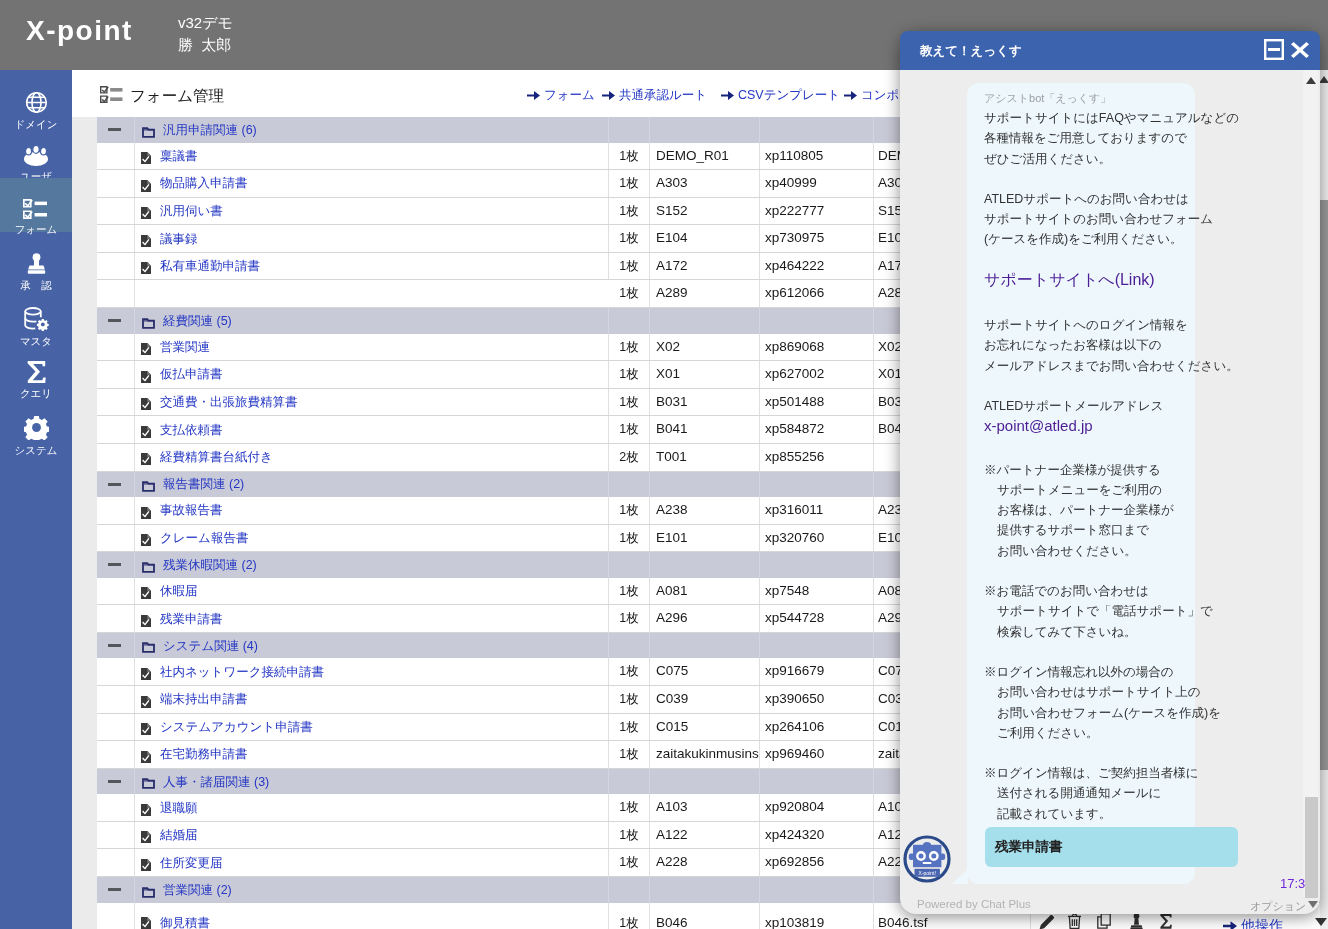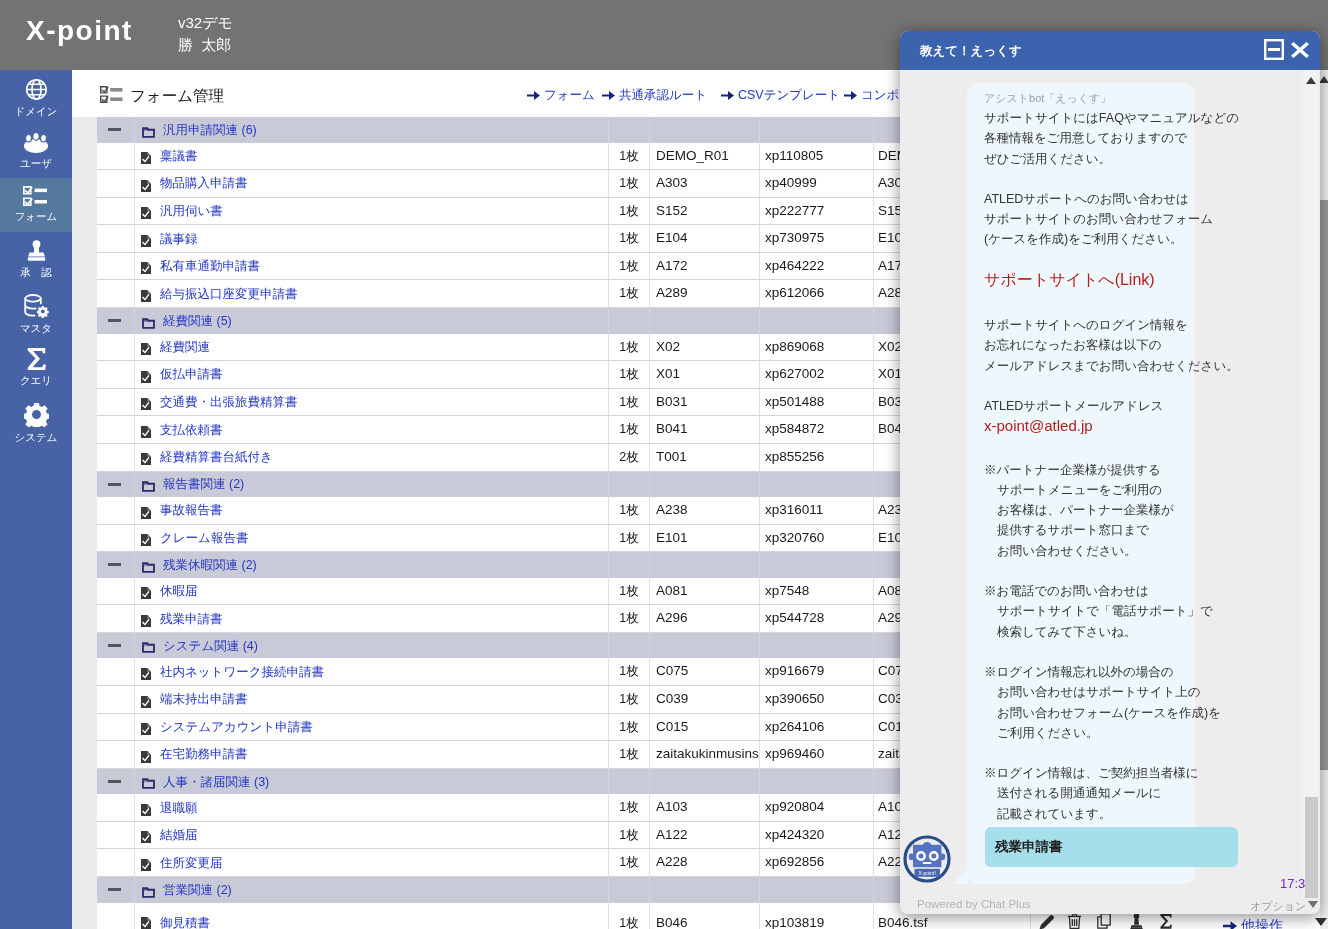--- a/index.html
+++ b/index.html
@@ -4,21 +4,21 @@
 * { margin:0; padding:0; box-sizing:border-box; }
 html,body { width:1328px; height:929px; overflow:hidden; font-family:"Liberation Sans", sans-serif; }
 body { position:relative; background:#ebebeb; }
 .abs { position:absolute; }
 
 #hdr { left:0; top:0; width:1328px; height:70px; background:#737373; }
 #logo { left:26px; top:15px; font-size:28px; font-weight:bold; color:#fff; letter-spacing:1.5px; }
 #uinfo { left:178px; top:12px; color:#fff; font-size:15px; line-height:22px; }
 
 #sbar { left:0; top:70px; width:72px; height:859px; background:#4763a6; }
-.sit { position:relative; width:72px; height:54px; text-align:center; color:#fff; padding-top:8px; }
+.sit { position:relative; width:72px; height:54px; text-align:center; color:#fff; padding-top:21px; }
 .sit.act { background:#55789f; }
 .sit svg { display:block; margin:0 auto; }
 .slab { font-size:10.5px; margin-top:4px; }
 
 #tbar { left:72px; top:70px; width:1248px; height:47px; background:#fff;padding-left:40px; }
 #ttl { left:58px; top:16px; font-size:15.5px; color:#1a1a1a; }
 #ticon { left:28px; top:16px; }
 .tlink { top:17px; font-size:12.5px; color:#2336c4; white-space:nowrap; }
 .tlink svg { margin-right:4px; }
 
@@ -37,30 +37,30 @@
 .g2 { left:512px; width:41px; }
 .c3 { left:553px; width:110px; font-size:13.5px; color:#1a1a1a; line-height:26.6px; padding-left:6px; overflow:hidden; white-space:nowrap; }
 .g3 { left:553px; width:110px; }
 .c4 { left:663px; width:114px; font-size:13.5px; color:#1a1a1a; line-height:26.6px; padding-left:5px; }
 .g4 { left:663px; width:114px; }
 .c5 { left:777px; width:157px; font-size:13.5px; color:#1a1a1a; line-height:26.6px; padding-left:4px; overflow:hidden; white-space:nowrap; }
 .g5 { left:777px; width:157px; }
 .c0 { left:0; width:38px; }
 .c1 { left:38px; width:474px; }
 
-#chat { left:900px; top:31px; width:420px; height:883px; background:#ededed; border-radius:8px; box-shadow:0 3px 16px rgba(0,0,0,0.45); }
+#chat { left:900px; top:31px; width:420px; height:883px; background:#ededed; border-radius:16px; box-shadow:0 3px 16px rgba(0,0,0,0.45); }
 #ctrack { position:absolute; left:403px; top:39px; width:15px; height:825px; background:#f2f2f2; }
 #chead { position:absolute; left:0; top:0; width:420px; height:39px; background:#3c63ae; border-radius:8px 8px 0 0; }
 #chead .ct { position:absolute; left:20px; top:12px; color:#fff; font-size:12.5px; font-weight:bold; }
 #bub { position:absolute; left:67px; top:52px; width:228px; height:801px; background:#edf7fc; border-radius:12px; }
 #blab { position:absolute; left:17px; top:8px; font-size:11px; color:#9aa0a6; }
 #btxt { position:absolute; left:17px; top:25px; width:262px; font-size:12.5px; line-height:20.3px; color:#333; }
 .cp { margin-bottom:20px; }
 .hang { padding-left:13px; text-indent:-13px; }
-.blu { color:#b91c1c; }
+.blu { color:#4c1d95; }
 #bbtn { position:absolute; left:18px; top:744px; width:253px; height:40px; background:#a5dfeb; border-radius:6px; font-size:13.5px; font-weight:bold; color:#222; line-height:40px; padding-left:10px; }
 #tstamp { position:absolute; left:380px; top:845px; font-size:13px; color:#6d28d9; }
 #cthumb { position:absolute; left:405px; top:766px; width:13px; height:101px; background:#c9c9c9; }
 #cfoot { position:absolute; left:0; top:864px; width:420px; height:19px; }
 #pby { position:absolute; left:17px; top:3px; font-size:11.5px; color:#b3b3b3; }
 #opt { position:absolute; left:350px; top:4px; font-size:11px; color:#999; }
 .tri-d { width:0; height:0; border-left:5px solid transparent; border-right:5px solid transparent; border-top:7px solid #707070; }
 .tri-u { width:0; height:0; border-left:5px solid transparent; border-right:5px solid transparent; border-bottom:7px solid #3c3c3c; }
 
 #msb { left:1320px; top:70px; width:8px; height:859px; background:#f0f0f0; }
@@ -260,28 +260,20 @@
           </svg></span>
         <span class="dname">私有車通勤申請書</span>
       </div>
 <div class="cell c2 cb">1枚</div>
       <div class="cell c3 cb">A172</div>
       <div class="cell c4 cb">xp464222</div>
       <div class="cell c5 cb">A172.tsf</div>
     </div>
     <div class="drow">
 <div class="cell c0 cb"></div>
-      <div class="cell c1 cb">
-        <span class="dicon"><svg width="10" height="12" viewBox="0 0 10 12">
-            <path d="M0 0 h6.3 l3.7 3.7 v8.3 h-10 z" fill="#3a3a3a"></path>
-            <path d="M6.3 0 l3.7 3.7 h-3.7 z" fill="#7a7a7a"></path>
-            <path d="M2 6.6 l1.9 1.9 3.5-4.6 1.1.85 -4.4 5.75 -2.95-2.85z" fill="#fff"></path>
-          </svg></span>
-        <span class="dname">給与振込口座変更申請書</span>
-      </div>
 <div class="cell c2 cb">1枚</div>
       <div class="cell c3 cb">A289</div>
       <div class="cell c4 cb">xp612066</div>
       <div class="cell c5 cb">A289.tsf</div>
     </div>
     <div class="grow">
 <div class="cell c0 gb"></div>
       <div class="cell c1 gb"></div>
       <div class="cell g2 gb"></div>
       <div class="cell g3 gb"></div>
@@ -295,21 +287,21 @@
       <span class="gname">経費関連 (5)</span>
     </div>
     <div class="drow">
 <div class="cell c0 cb"></div>
       <div class="cell c1 cb">
         <span class="dicon"><svg width="10" height="12" viewBox="0 0 10 12">
             <path d="M0 0 h6.3 l3.7 3.7 v8.3 h-10 z" fill="#3a3a3a"></path>
             <path d="M6.3 0 l3.7 3.7 h-3.7 z" fill="#7a7a7a"></path>
             <path d="M2 6.6 l1.9 1.9 3.5-4.6 1.1.85 -4.4 5.75 -2.95-2.85z" fill="#fff"></path>
           </svg></span>
-        <span class="dname">経費関連</span>
+        <span class="dname">営業関連</span>
       </div>
 <div class="cell c2 cb">1枚</div>
       <div class="cell c3 cb">X02</div>
       <div class="cell c4 cb">xp869068</div>
       <div class="cell c5 cb">X02.tsf</div>
     </div>
     <div class="drow">
 <div class="cell c0 cb"></div>
       <div class="cell c1 cb">
         <span class="dicon"><svg width="10" height="12" viewBox="0 0 10 12">

